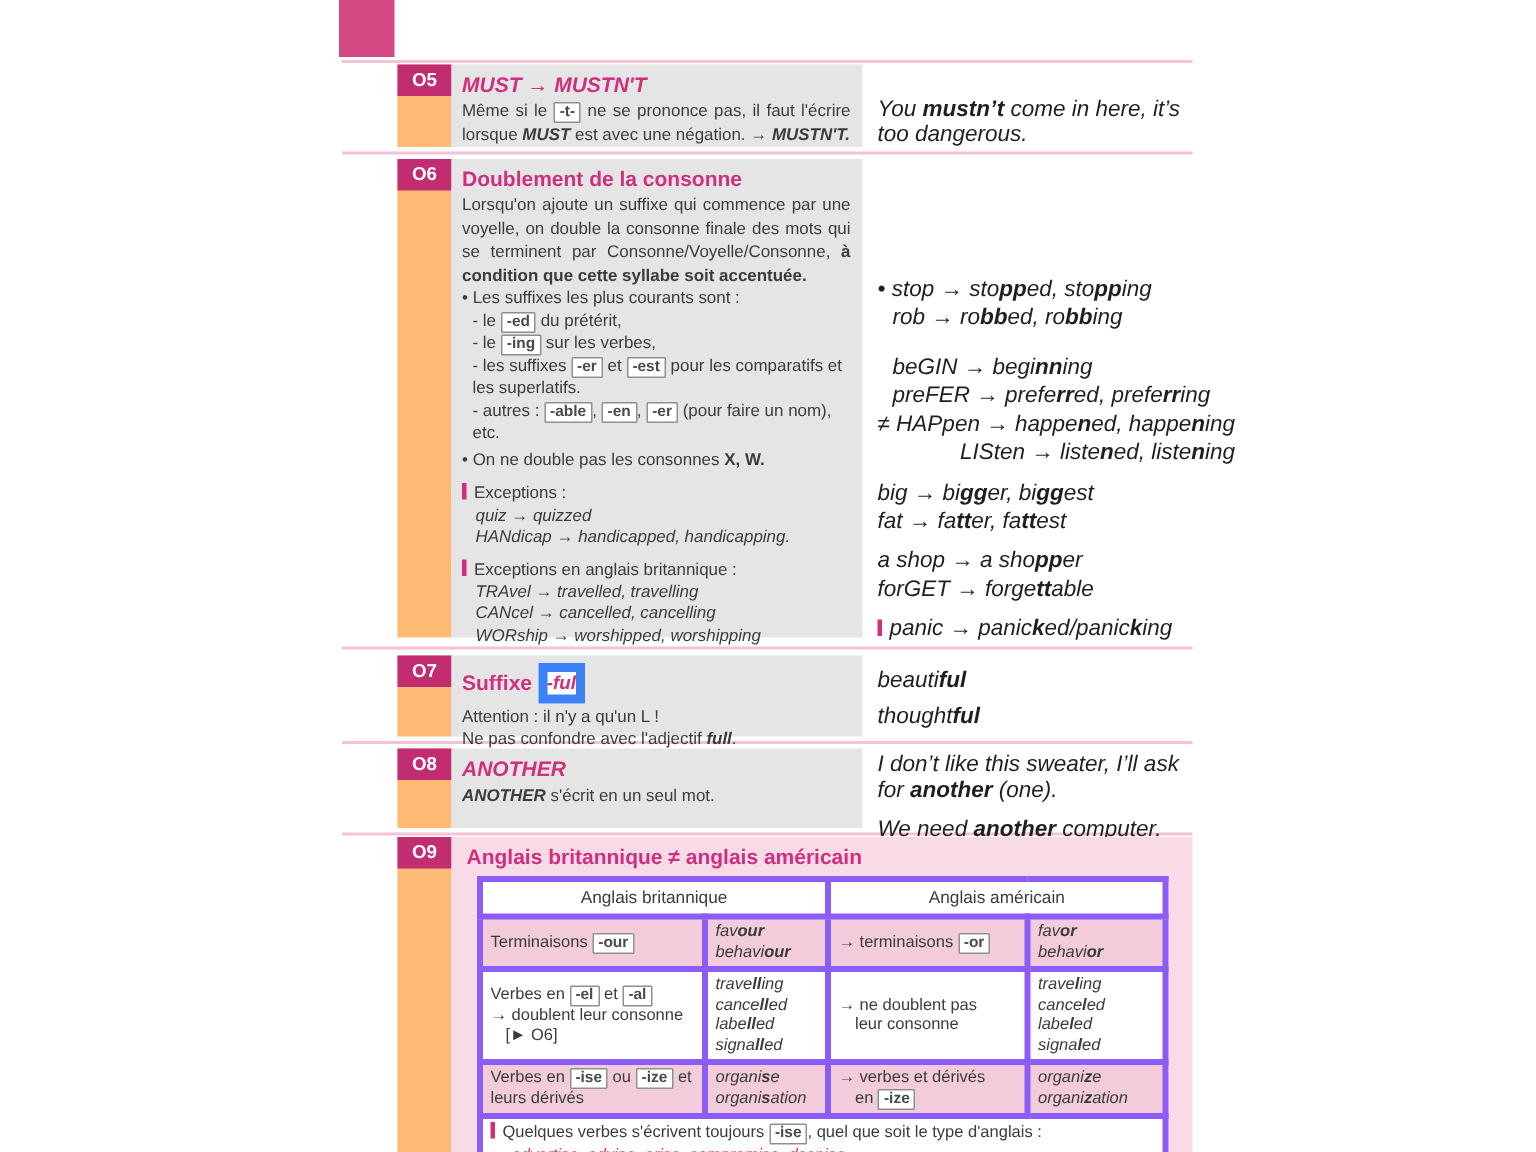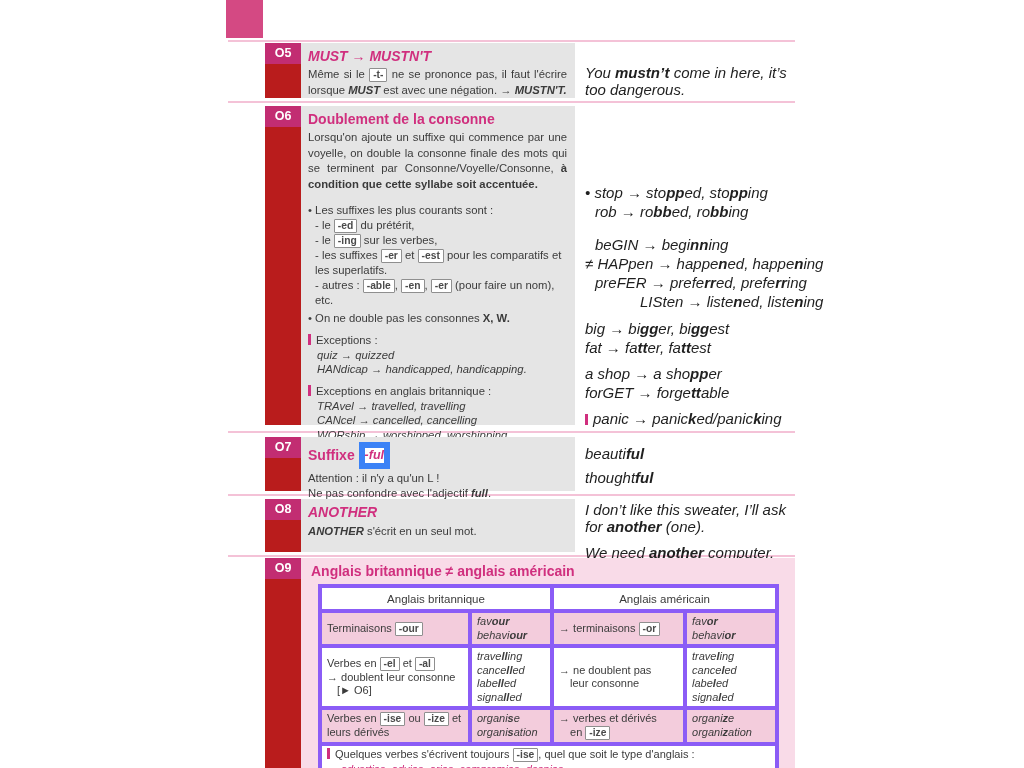--- a/index.html
+++ b/index.html
@@ -1,21 +1,21 @@
 <!DOCTYPE html>
 <html><head>
 <meta charset="utf-8">
 <style>
   html,body{margin:0;padding:0;}
   .canvas{position:relative;width:1024px;height:768px;background:#ffffff;overflow:hidden;
           font-family:"Liberation Sans",sans-serif;color:#3b3b3b;}
   .top-tab{position:absolute;left:226px;top:0;width:37px;height:38px;background:#d44983;}
   .sep{position:absolute;left:228px;width:567px;height:2px;background:#f4c2d7;}
   .rule{position:absolute;left:265px;width:530px;display:flex;align-items:stretch;}
-  .rail{width:36px;background:#b91c1c;flex:0 0 36px;}
+  .rail{width:36px;background:#fdba74;flex:0 0 36px;}
   .numbox{height:21px;background:#c22d72;color:#ffffff;font-weight:bold;font-size:12.5px;
           line-height:21px;text-align:center;}
   .panel{width:274px;flex:0 0 274px;background:#e5e5e5;box-sizing:border-box;padding:4px 8px 4px 7px;}
   .exmpl{flex:1;box-sizing:border-box;padding:4px 0 0 10px;font-style:italic;color:#1f1f1f;font-size:15px;}
   .rtitle{color:#d02f7e;font-weight:bold;font-size:14px;line-height:17px;margin:1px 0 2px 0;}
   .it{font-style:italic;}
   .jtext{font-size:11.3px;line-height:1.38;text-align:justify;}
   .line{font-size:11.3px;line-height:1.3;}
   .exline{line-height:19px;white-space:nowrap;}
   .box{display:inline-block;border:1px solid #8f8f8f;background:#ffffff;padding:0 3px;
@@ -69,21 +69,21 @@
     </div>
   </div>
 
   <div class="rule" style="top:106px;height:319px;">
     <div class="rail">
       <div class="numbox">O6</div>
     </div>
     <div class="panel">
       <div class="rtitle">Doublement de la consonne</div>
       <div class="jtext">Lorsqu'on ajoute un suffixe qui commence par une voyelle, on double la consonne finale des mots qui se terminent par Consonne/Voyelle/Consonne, <b>à condition que cette syllabe soit accentuée.</b></div>
-      <div class="line" style="margin-top:11px;">• Les suffixes les plus courants sont :</div>
+      <div class="line" style="margin-top:0;">• Les suffixes les plus courants sont :</div>
       <div class="line sub">- le <span class="box">-ed</span> du prétérit,</div>
       <div class="line sub">- le <span class="box">-ing</span> sur les verbes,</div>
       <div class="line sub">- les suffixes <span class="box">-er</span> et <span class="box">-est</span> pour les comparatifs et les superlatifs.</div>
       <div class="line sub">- autres : <span class="box">-able</span>, <span class="box">-en</span>, <span class="box">-er</span> (pour faire un nom), etc.</div>
       <div class="line" style="margin-top:4px;">• On ne double pas les consonnes <b>X, W.</b></div>
       <div class="excgroup">
         <div class="line bar">Exceptions :</div>
         <div class="excitem">quiz → quizzed</div>
         <div class="excitem">HANdicap → handicapped, handicapping.</div>
       </div>
@@ -98,22 +98,22 @@
         <div class="line" style="padding-left:9px;">Il faut ajouter un <span class="box">-k-</span> aux verbes en <span class="box">-ic</span>.</div>
       </div>
     </div>
     <div class="exmpl">
       <div style="margin-top:73px;">
         <div class="exline">• stop → sto<b>pp</b>ed, sto<b>pp</b>ing</div>
         <div class="exline ind8">rob → ro<b>bb</b>ed, ro<b>bb</b>ing</div>
       </div>
       <div style="margin-top:14px;">
         <div class="exline ind8">beGIN → begi<b>nn</b>ing</div>
+        <div class="exline ind8">preFER → prefe<b>rr</b>ed, prefe<b>rr</b>ing</div>
         <div class="exline">≠ HAPpen → happe<b>n</b>ed, happe<b>n</b>ing</div>
-        <div class="exline ind8">preFER → prefe<b>rr</b>ed, prefe<b>rr</b>ing</div>
         <div class="exline ind16">LISten → liste<b>n</b>ed, liste<b>n</b>ing</div>
       </div>
       <div style="margin-top:8px;">
         <div class="exline">big → bi<b>gg</b>er, bi<b>gg</b>est</div>
         <div class="exline">fat → fa<b>tt</b>er, fa<b>tt</b>est</div>
       </div>
       <div style="margin-top:7px;">
         <div class="exline">a shop → a sho<b>pp</b>er</div>
         <div class="exline">forGET → forge<b>tt</b>able</div>
       </div>

